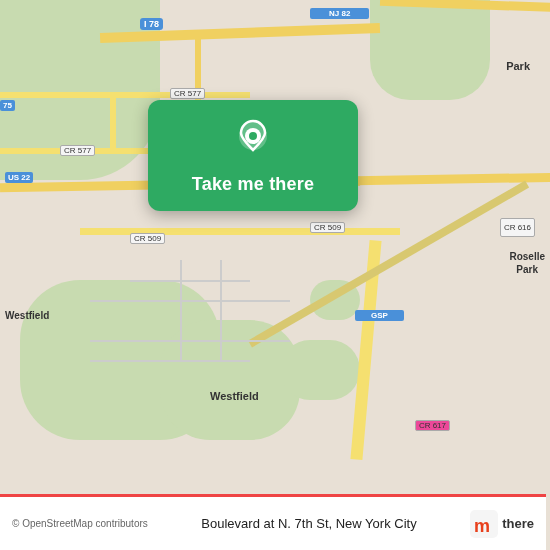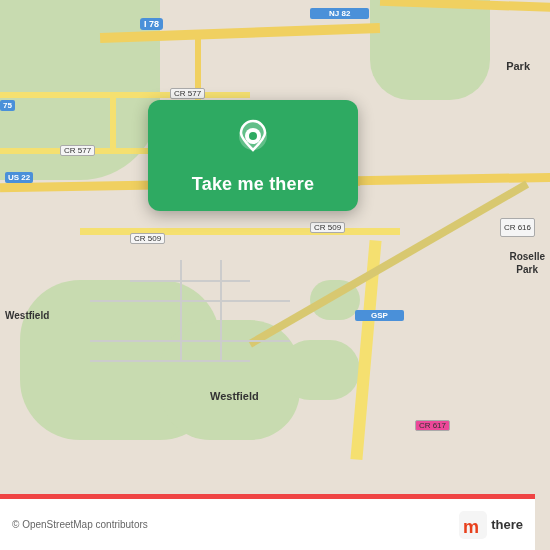--- a/index.html
+++ b/index.html
@@ -291,27 +291,27 @@
       color: white;
       font-size: 18px;
       font-weight: 600;
       cursor: pointer;
       letter-spacing: 0.2px;
     }
 
     
     #bottom-bar {
       position: absolute;
-      bottom: 0; left: 0; right: 15px;
+      bottom: 0; left: 0; right: 4px;
       height: 56px;
       background: white;
       display: flex;
       align-items: center;
       padding: 0 12px;
-      border-top: 5px solid #ef4444;
+      border-top: 3px solid #ef4444;
       justify-content: space-between;
     }
 
     .copyright-text {
       font-size: 10px;
       color: #666;
     }
 
     .location-text {
       font-size: 13px;
@@ -437,20 +437,21 @@
       <circle cx="22" cy="18" r="8" fill="white"></circle>
       <circle cx="22" cy="18" r="4" fill="#2eaa62"></circle>
       <path d="M22 32 C22 32 10 20 10 15 C10 8.37 15.37 3 22 3 C28.63 3 34 8.37 34 15 C34 20 22 32 22 32Z" stroke="white" stroke-width="2.5" fill="none"></path>
     </svg>
 
     <button class="take-me-btn">Take me there</button>
   </div>
 
   <div id="bottom-bar">
     <span class="copyright-text">© OpenStreetMap contributors</span>
+    <span class="location-text">Boulevard at N. 7th St, New York City</span>
 
     <div class="moovit-logo">
 
       <svg class="moovit-icon" viewBox="0 0 28 28">
         <rect width="28" height="28" rx="5" fill="#f5f5f5"></rect>
         <text x="4" y="22" font-size="18" font-weight="bold" fill="#e8401c">m</text>
       </svg>
       <span class="moovit-text">there</span>
     </div>
   </div>

